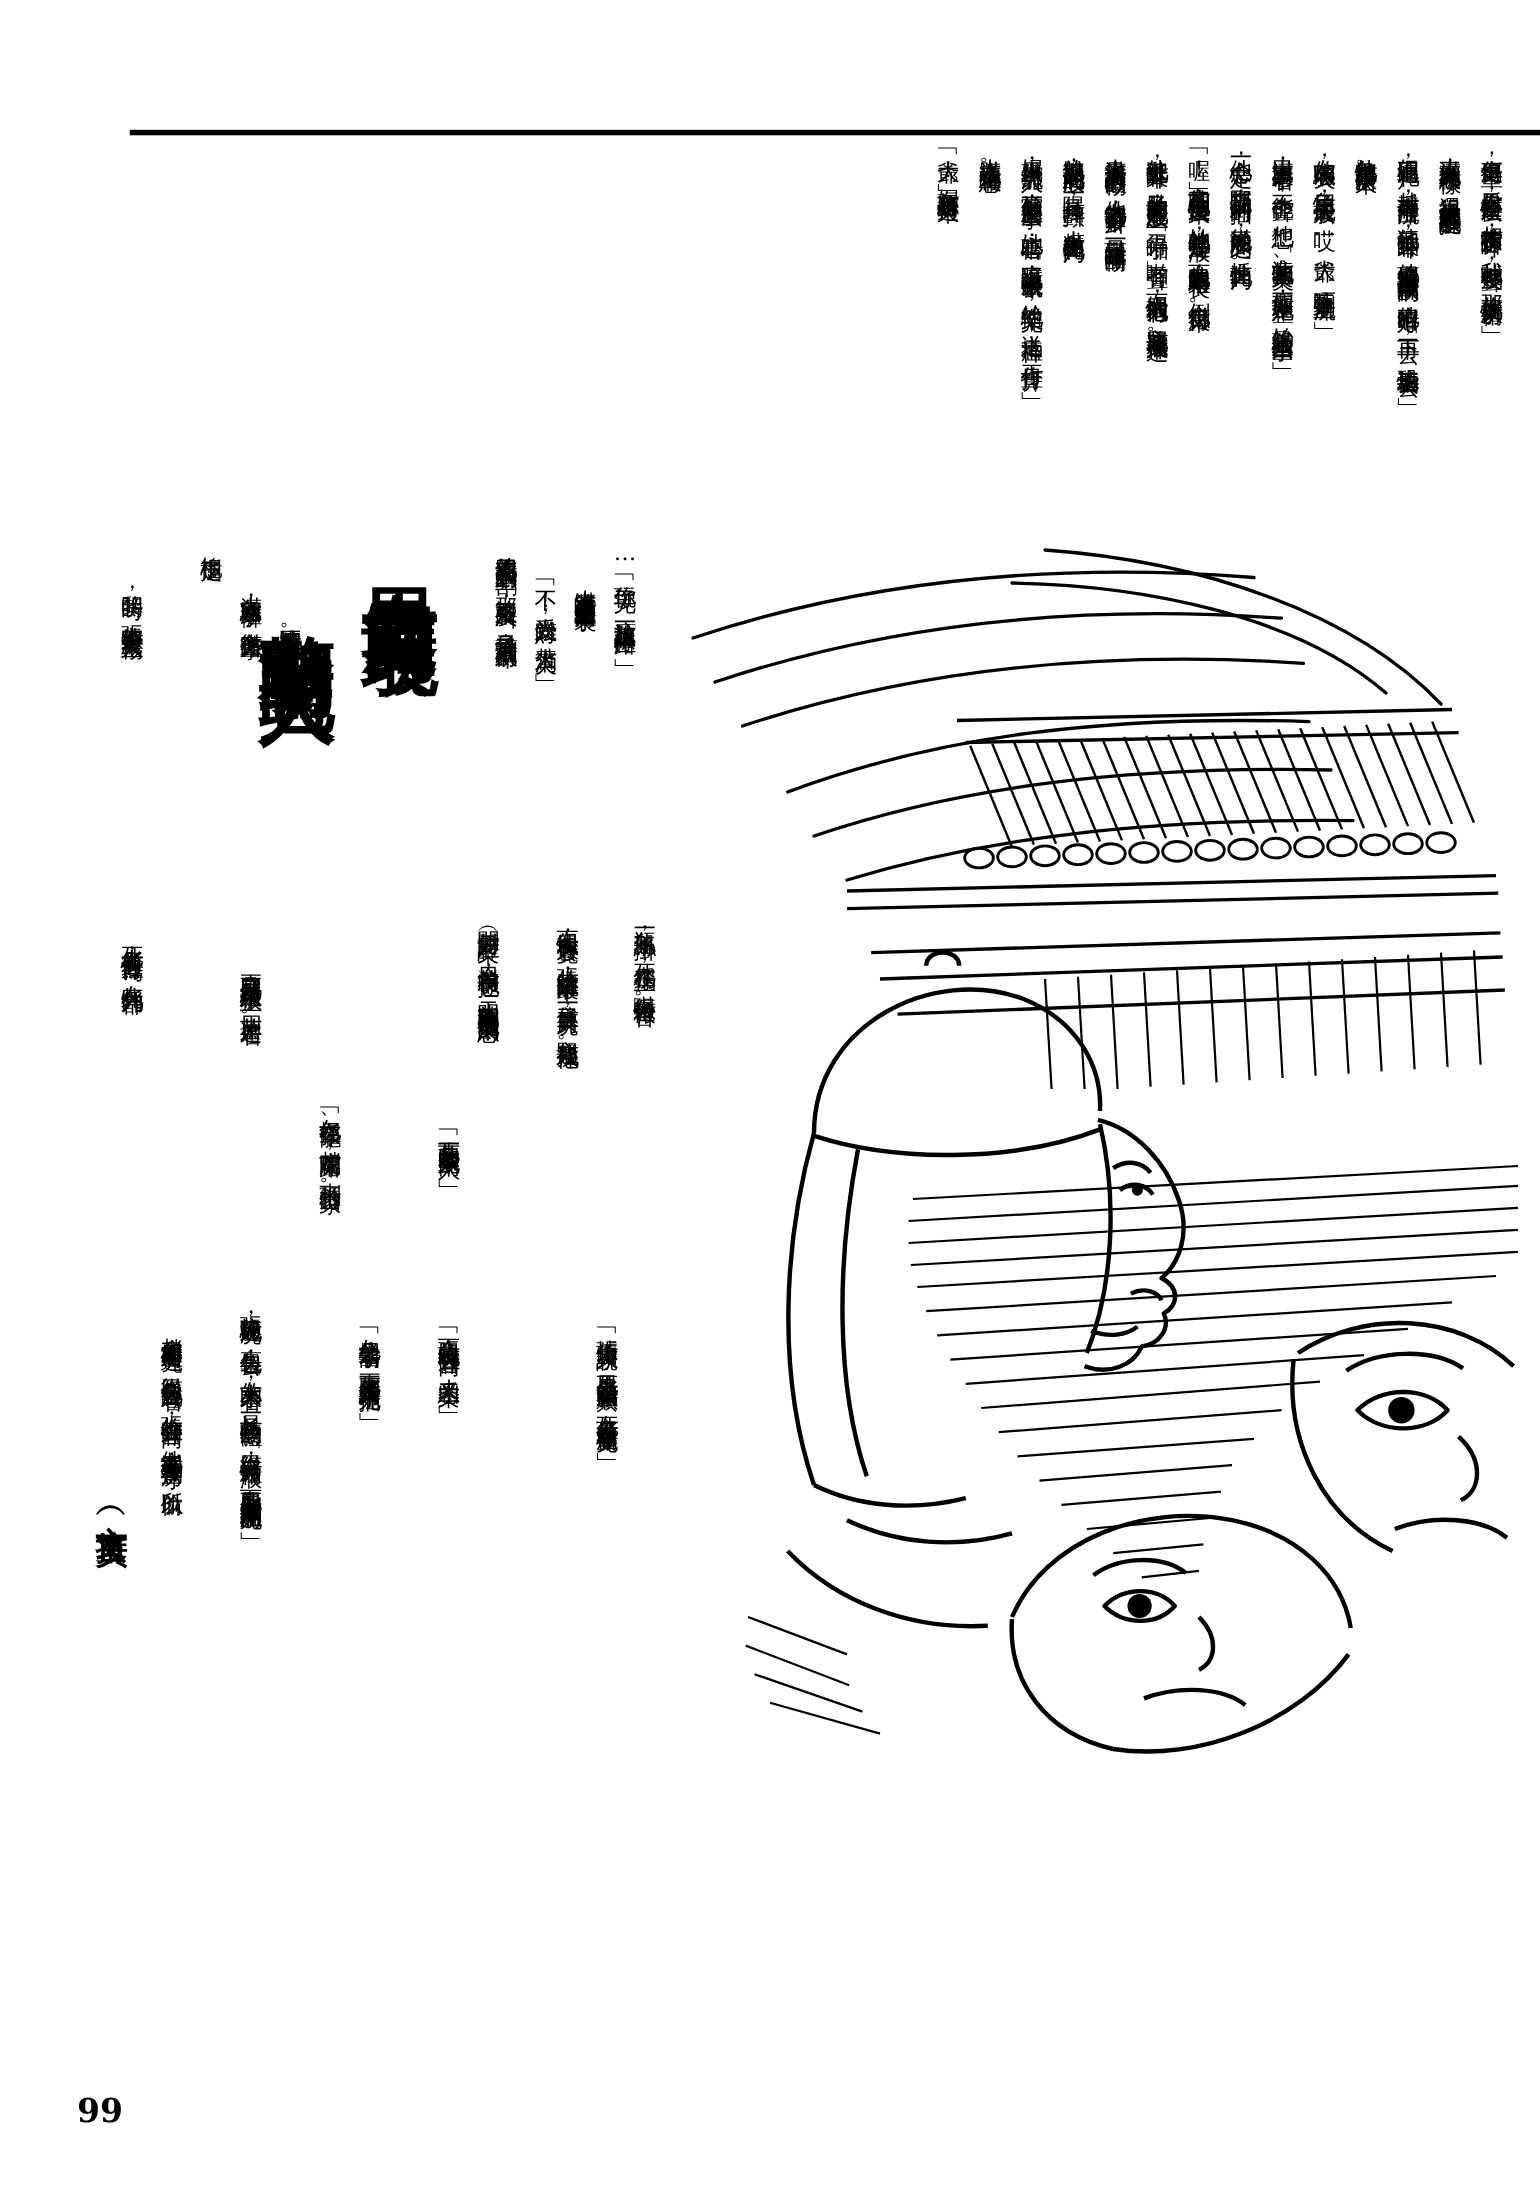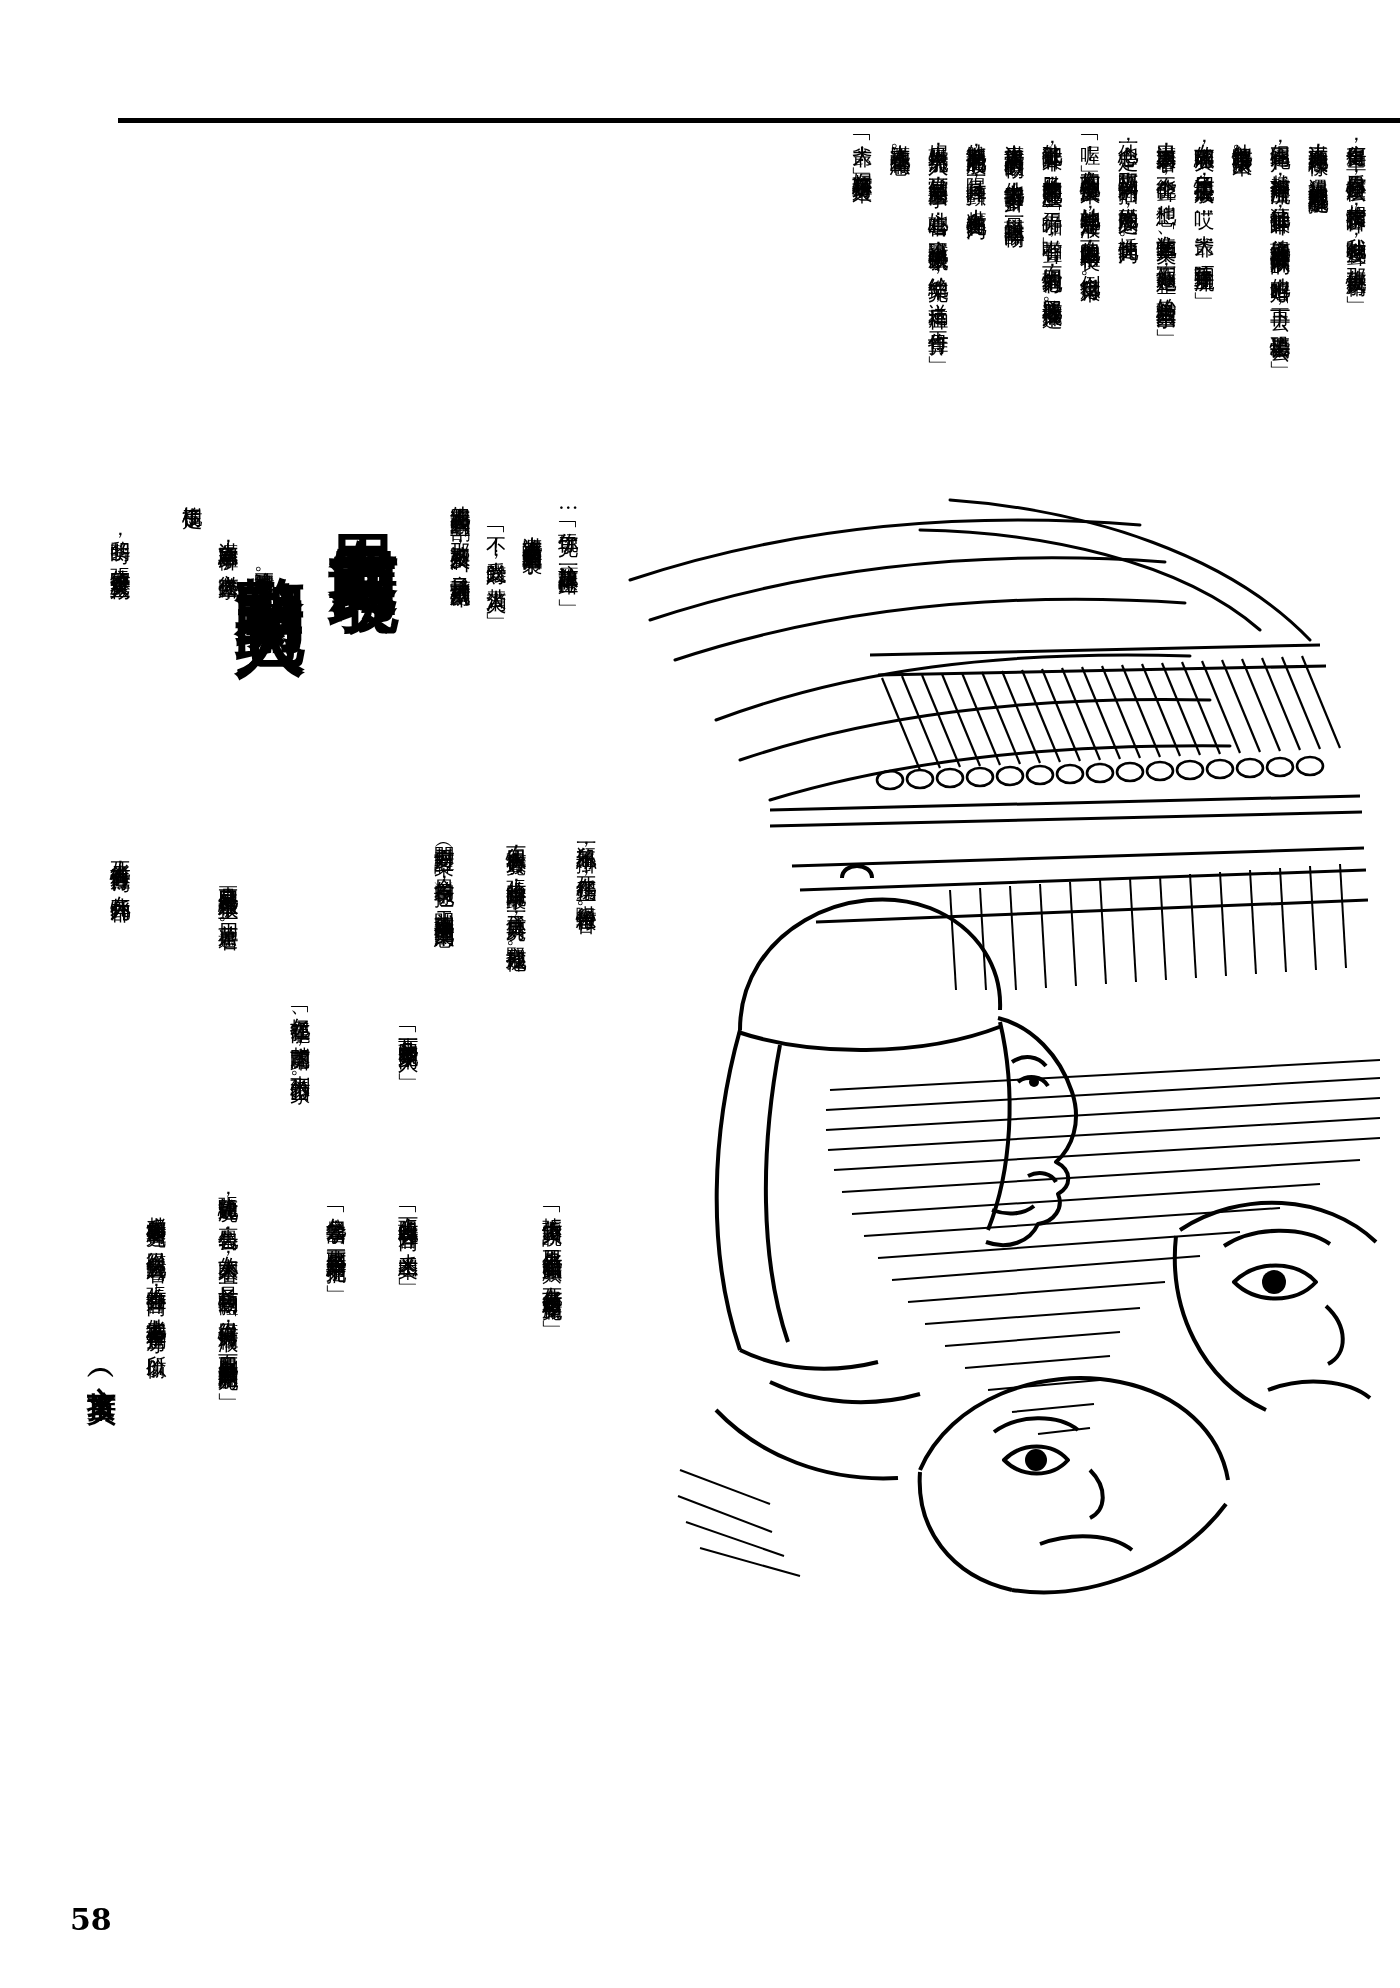--- a/index.html
+++ b/index.html
@@ -152,21 +152,21 @@
   <div class="block-bl">
     <div class="vcol" style="left:176px; top:490px; height:120px;">槐樹走了！</div>
     <div class="vcol" style="left:248px; top:555px; height:130px;">這時正是四更。</div>
     <div class="vcol" style="left:212px; top:525px; height:350px;">大漢急急穿回褲子，亦從舊路攀</div>
     <div class="vcol" style="left:104px; top:525px; height:330px;">黎明時，張家侍婢發覺女主人楊</div>
     <div class="vcol" style="left:104px; top:845px; height:340px;">死者生前有過性行爲，在牝戶內外都</div>
   </div>
 
   <div class="cont">（文接下頁）</div>
 
-  <div class="page-num">58</div>
+  <div class="page-num">99</div>
 
   <div class="illo">
     <svg viewBox="0 0 760 1130" width="760" height="1130" xmlns="http://www.w3.org/2000/svg">
       <g fill="none" stroke="#000" stroke-width="3" stroke-linecap="round">
 
         <path d="M10 110 C 160 60, 330 40, 520 55"></path>
         <path d="M30 150 C 180 100, 350 78, 545 92"></path>
         <path d="M55 190 C 200 142, 370 120, 565 133"></path>
         <path d="M96 250 C 230 200, 380 180, 570 186"></path>
         <path d="M120 290 C 250 246, 400 226, 590 230"></path>

